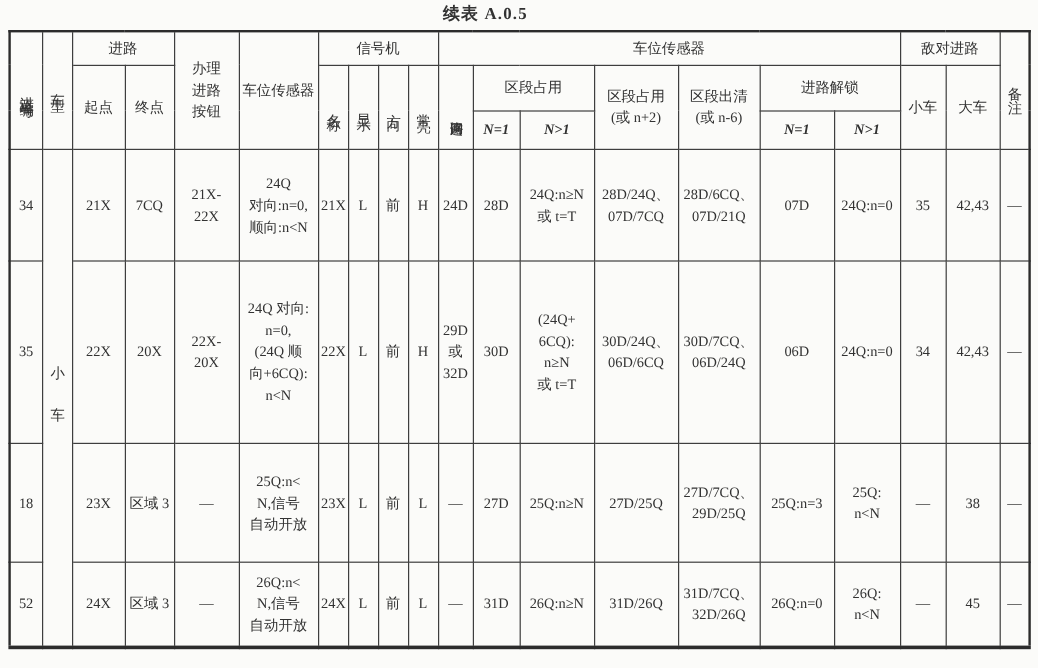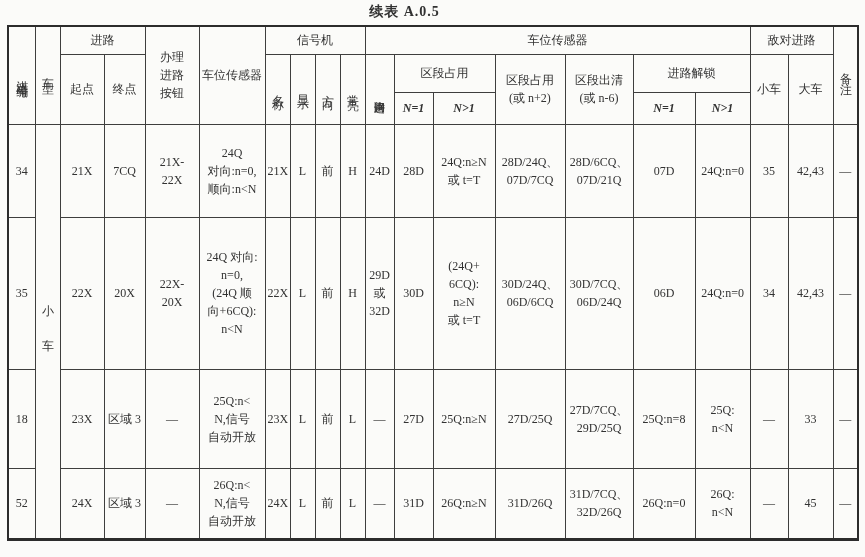--- a/index.html
+++ b/index.html
@@ -204,25 +204,25 @@
         <td>23X</td>
         <td>L</td>
         <td>前</td>
         <td>L</td>
         <td class="sm">—</td>
         <td>27D</td>
         <td class="sm">25Q:n≥N</td>
         <td class="sm">27D/25Q</td>
         <td class="sm">27D/7CQ、
 29D/25Q</td>
-        <td class="sm">25Q:n=8</td>
+        <td class="sm">25Q:n=3</td>
         <td class="sm">25Q:
 n&lt;N</td>
         <td>—</td>
-        <td>33</td>
+        <td>38</td>
         <td>—</td>
       </tr>
 
       <tr class="r3">
         <td>52</td>
         <td>24X</td>
         <td>区域 3</td>
         <td>—</td>
         <td class="sm">26Q:n&lt;
 N,信号

